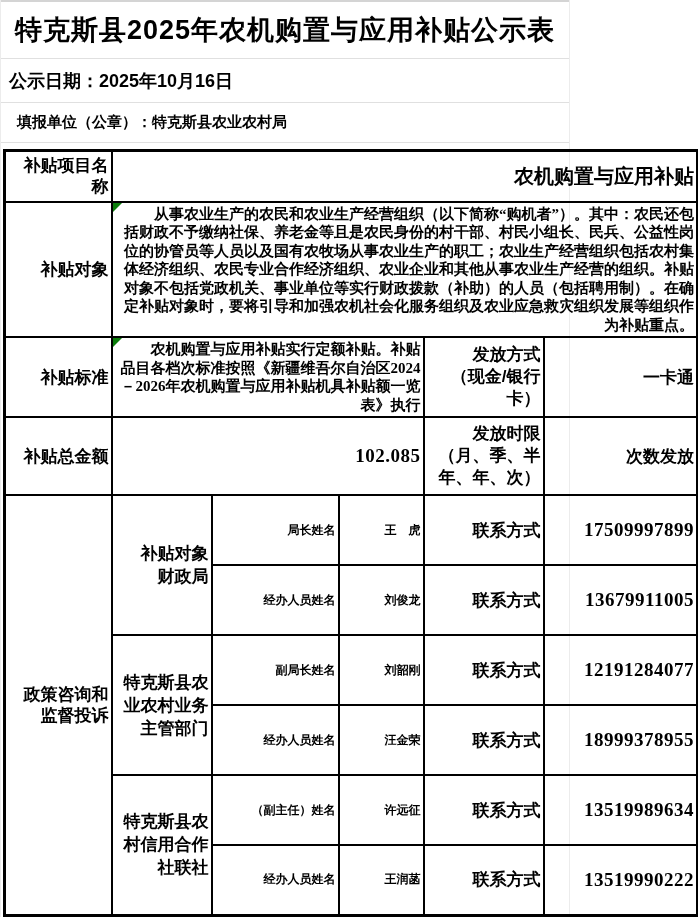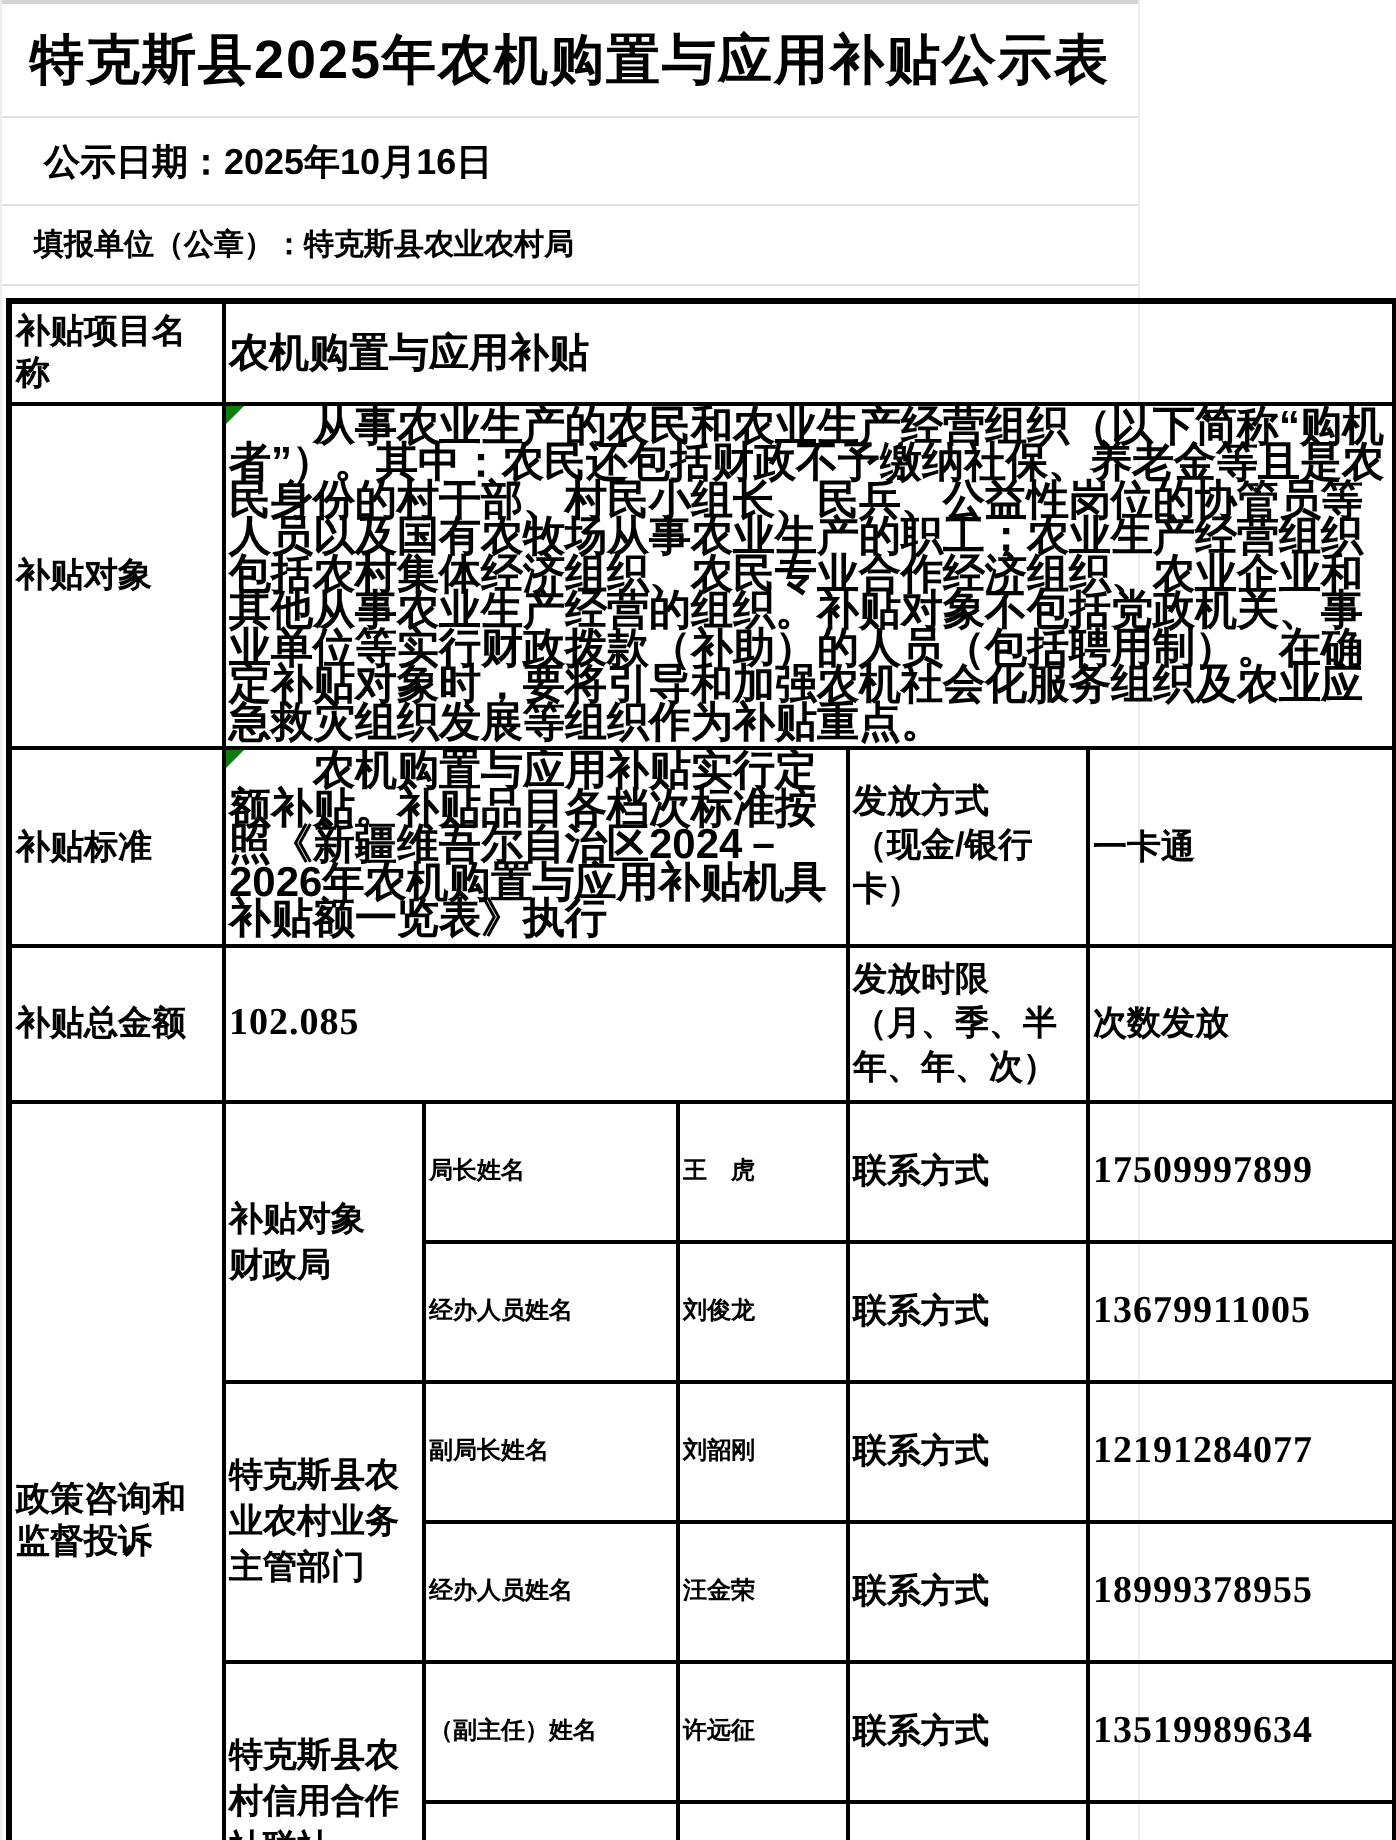--- a/index.html
+++ b/index.html
@@ -11,50 +11,50 @@
   .page{width:570px;border-left:1px solid #ececec;border-right:1px solid #ececec;box-sizing:border-box;}
 
   
   .hdr-row{box-sizing:border-box;display:flex;align-items:center;background:#fff;}
   .title-row{
     height:59px;border-top:2px solid #d4d4d4;border-bottom:1px solid #e0e0e0;
     justify-content:center;font-size:27px;font-weight:bold;letter-spacing:1px;
   }
   .date-row{
     height:44px;border-bottom:1px solid #e0e0e0;
-    font-size:18px;font-weight:bold;padding-left:21px;
+    font-size:18px;font-weight:bold;padding-left:8px;
   }
   .unit-row{
     height:40px;border-bottom:1px solid #e0e0e0;
     font-size:15px;font-weight:bold;padding-left:16px;
   }
   .gap{height:6px;background:#fff;}
 
   
   table.main{
     border-collapse:collapse;table-layout:fixed;
     margin-left:2px;width:693px;
     border:3px solid #000;
   }
   table.main td, table.main th{
     border:2px solid #000;
-    font-weight:bold;text-align:left;vertical-align:middle;
+    font-weight:bold;text-align:right;vertical-align:middle;
     padding:2px;box-sizing:border-box;overflow:hidden;
   }
   .r1{height:51px;}
   .r2{height:110px;}
   .r3{height:73px;}
   .r4{height:78px;}
   .rc{height:70px;}
 
   .lbl{font-size:17px;line-height:21px;}
   .proj-value{font-size:20px;border-radius:16px;}
   .longtext{
-    text-align:justify;font-size:21px;line-height:18.5px;
-    padding:4px 7px 4px 9px;position:relative;
+    text-align:justify;font-size:15px;line-height:18.5px;
+    padding:4px 7px 4px 9px;position:relative;font-family:Liberation Serif, serif;
   }
   .prewrap{white-space:pre-line;}
   .mid{font-size:17px;line-height:22px;white-space:pre-line;}
   .num{
     font-family:"Liberation Serif","DejaVu Serif",serif;
     font-size:19px;letter-spacing:0.5px;
   }
   .contact-cell{font-size:17px;}
   .person-cell{font-size:12px;border-radius:19px;}
   .group-cell{font-size:17px;line-height:23px;white-space:pre-line;}

